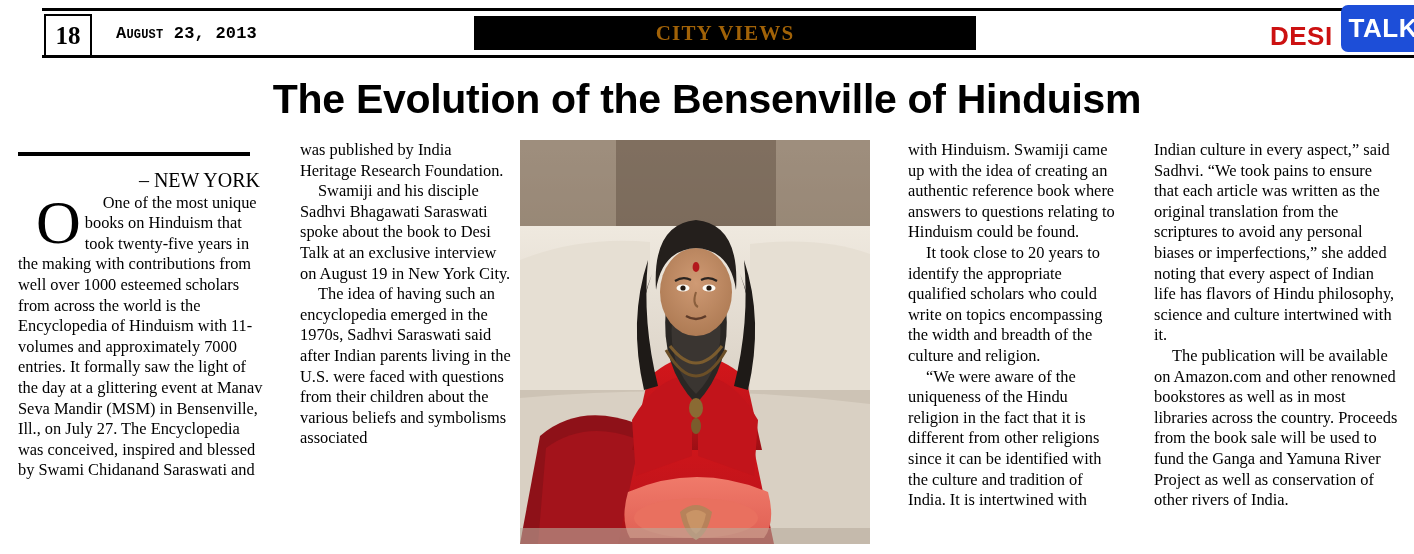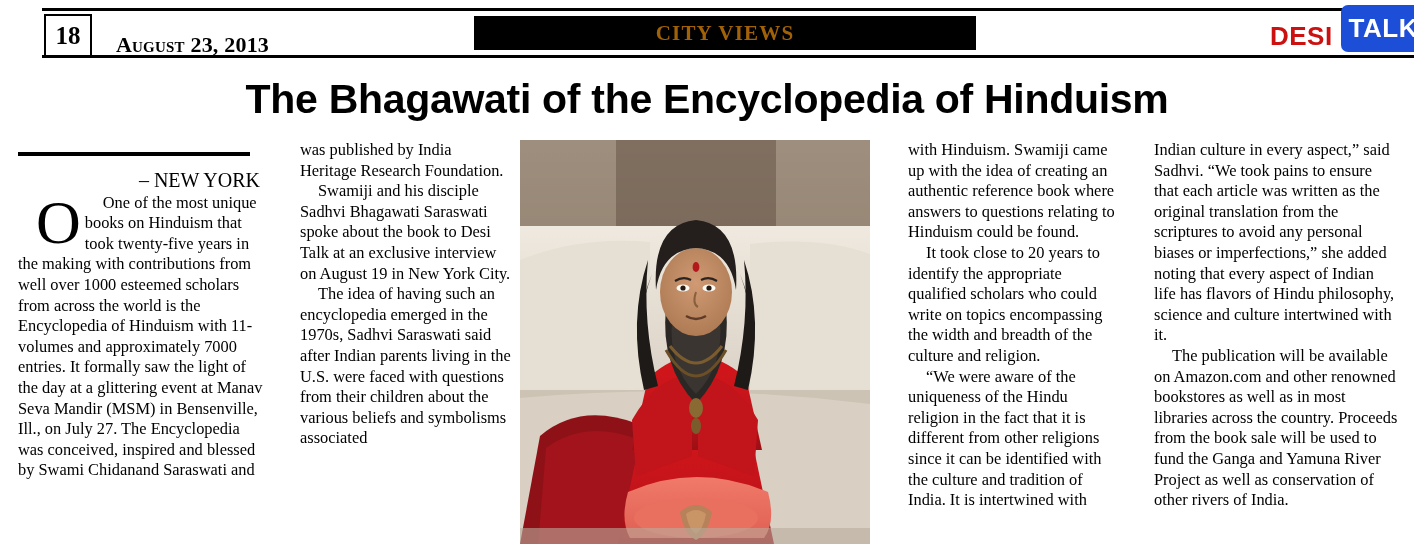--- a/index.html
+++ b/index.html
@@ -52,24 +52,24 @@
     align-items: center;
     justify-content: center;
     font-family: "Liberation Serif", serif;
     font-weight: bold;
     font-size: 25px;
     line-height: 1;
   }
   .issue-date {
     position: absolute;
     left: 88px;
-    top: 32px;
-    font-family: Liberation Serif, serif;
-    font-weight: bold;
-    font-size: 22px;
+    top: 24px;
+    font-family: Liberation Mono, monospace;
+    font-weight: bold;
+    font-size: 17px;
     letter-spacing: 0.2px;
     font-variant: small-caps;
   }
   .section-bar {
     position: absolute;
     left: 446px;
     top: 16px;
     width: 502px;
     height: 34px;
     background: #000;
@@ -229,21 +229,21 @@
   </div>
 
   <div class="brand">
     <div class="brand-desi">DESI</div>
     <div class="brand-talk">TALK</div>
   </div>
 
   <div class="mast-rule-bottom"></div>
 </div>
 
-<div class="headline">The Bhagawati of the Encyclopedia of Hinduism</div>
+<div class="headline">The Evolution of the Bensenville of Hinduism</div>
 
 <div class="photo">
   <svg width="350" height="404" viewBox="0 0 350 404" xmlns="http://www.w3.org/2000/svg">
     <defs>
       <linearGradient id="wall" x1="0" y1="0" x2="0" y2="1">
         <stop offset="0%" stop-color="#b9aa99"></stop>
         <stop offset="100%" stop-color="#8d7a68"></stop>
       </linearGradient>
       <linearGradient id="sofa" x1="0" y1="0" x2="0" y2="1">
         <stop offset="0%" stop-color="#efe9df"></stop>

